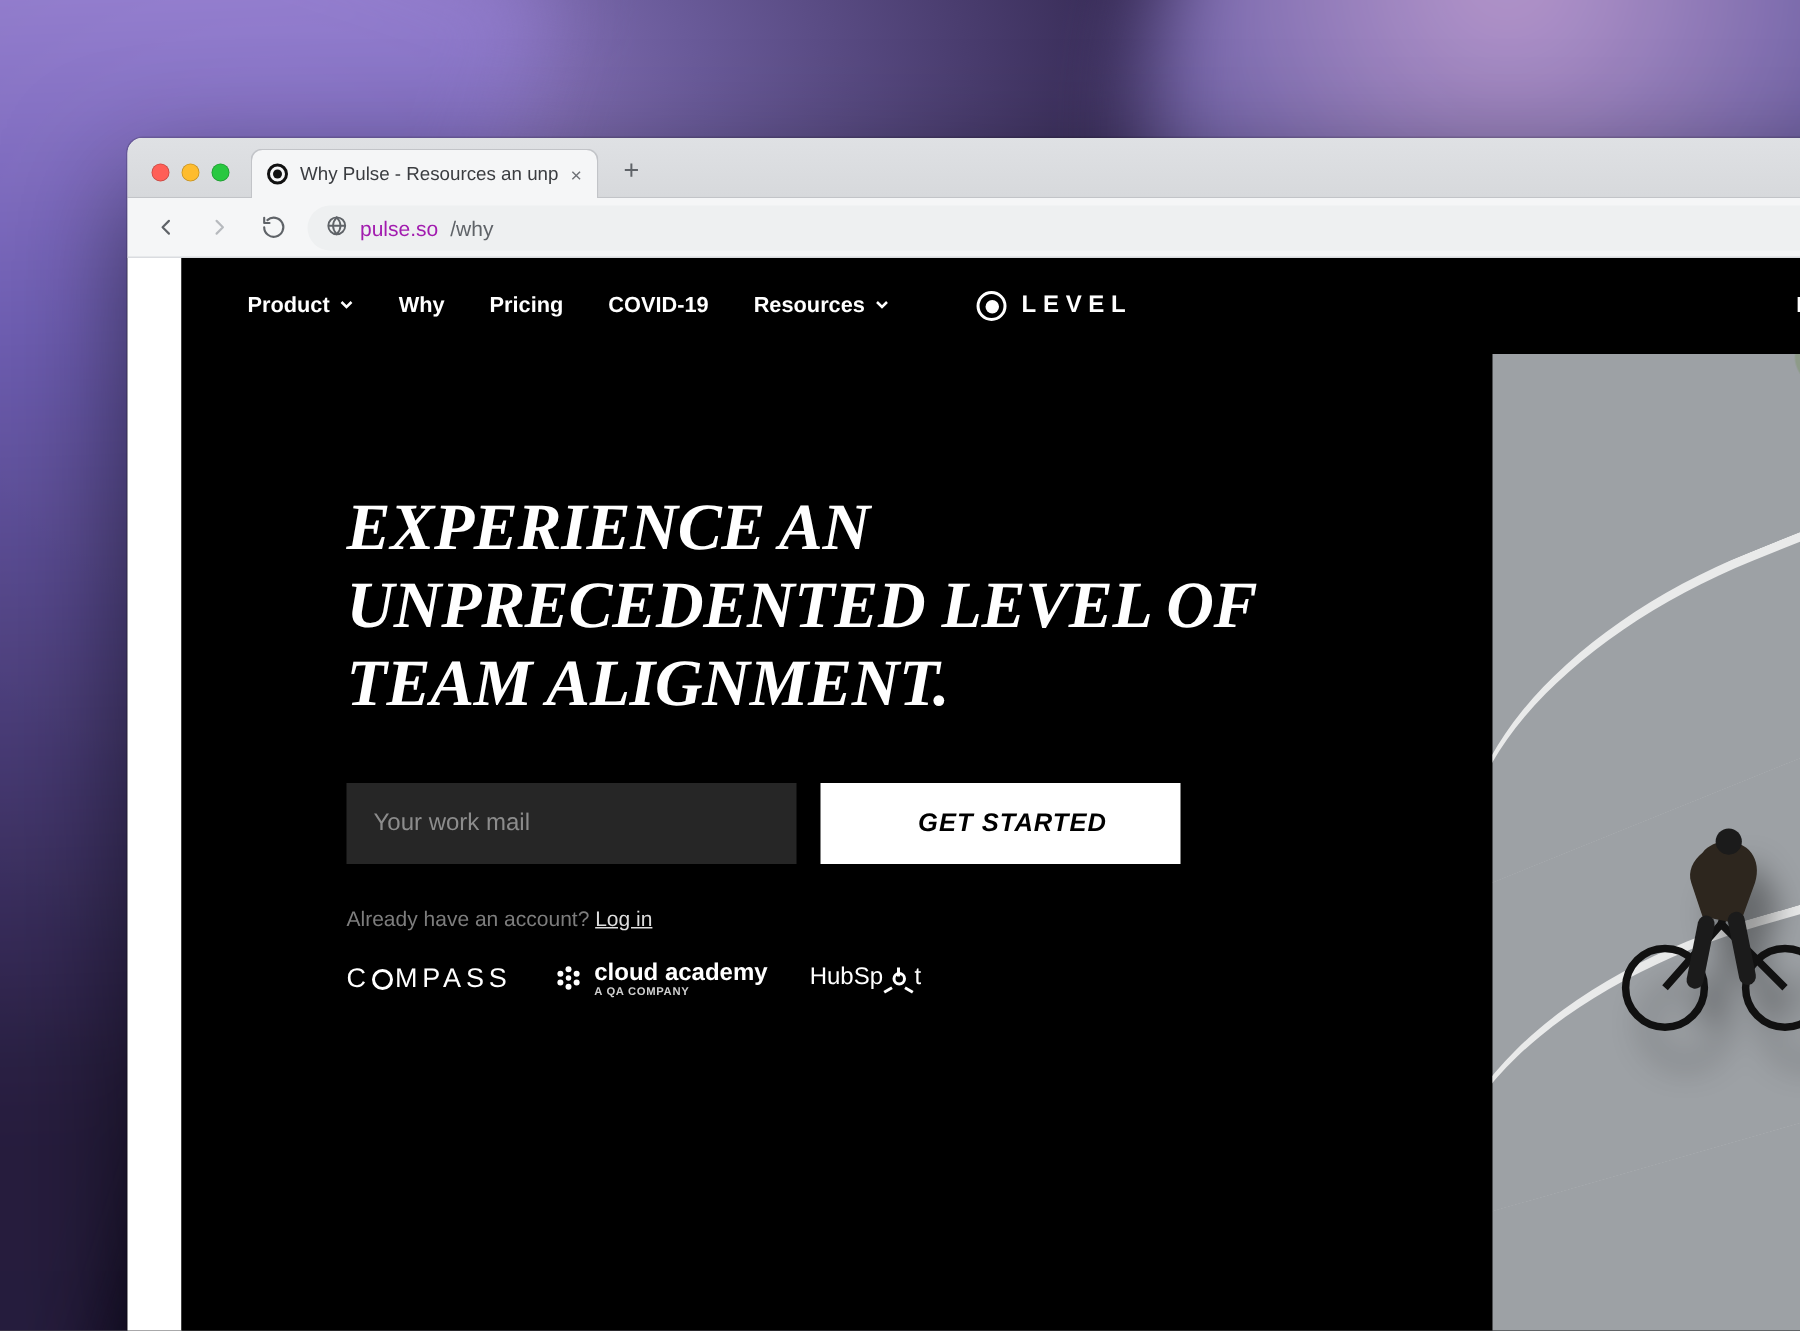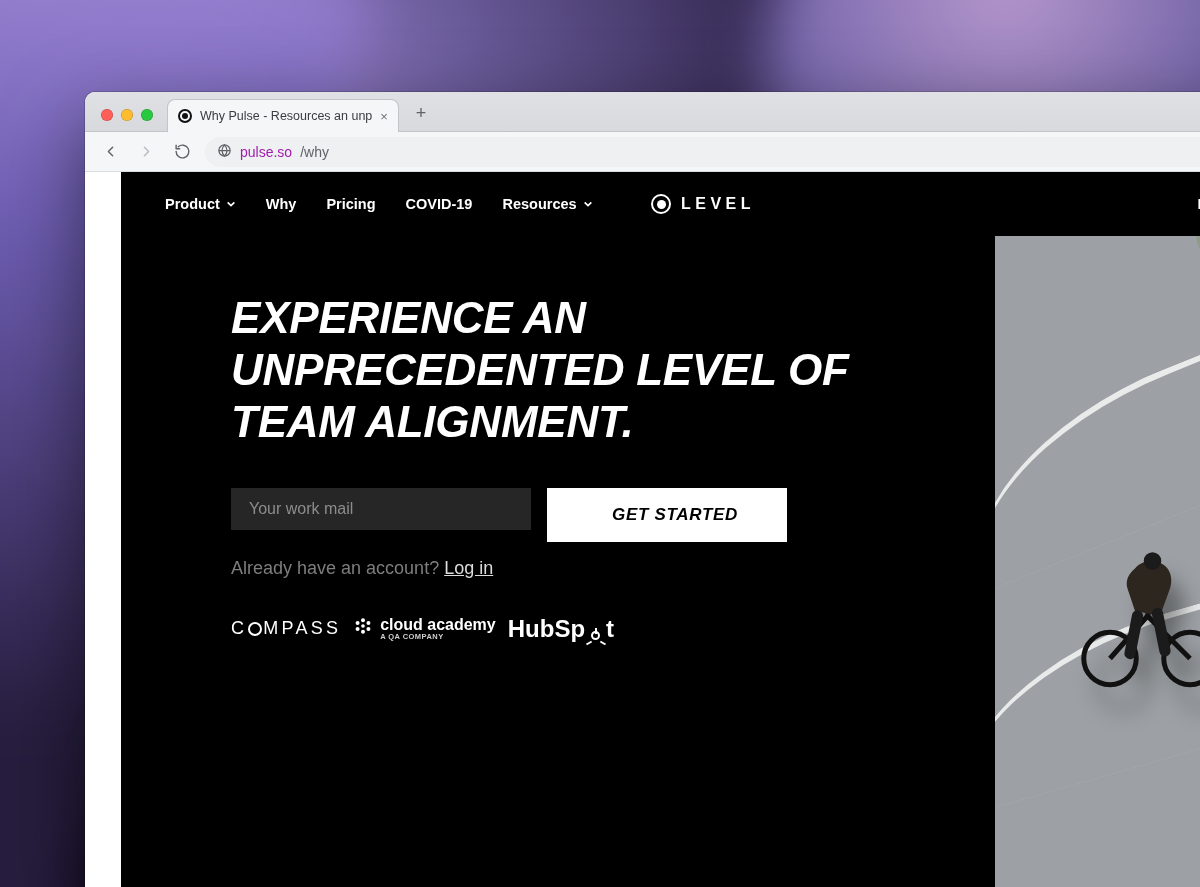--- a/index.html
+++ b/index.html
@@ -110,48 +110,49 @@
   .navright{margin-left:auto;font-weight:700}
 
   
   .hero{
     padding:120px 0 0 110px;
     width:780px;
   }
   .hero h1{
     font-style:italic; font-weight:800;
     font-size:44px; line-height:1.18; letter-spacing:-.005em;
-    font-family:Liberation Sans, sans-serif;
+    font-family:Liberation Serif, serif;
     text-transform:uppercase;
+    margin-top:34px;
   }
   .hero p.lead{
     margin-top:26px; font-size:18.5px; color:#eaeaea; line-height:1.55;
     max-width:640px; font-weight:500;
   }
   .signup{margin-top:40px;display:flex;gap:16px}
   .signup input{
-    width:300px;height:42px;border:none;background:#262626;color:#ddd;
+    width:300px;height:54px;border:none;background:#262626;color:#ddd;
     font-size:16px;padding:0 18px;font-family:inherit;outline:none;
   }
   .signup input::placeholder{color:#8c8c8c}
   .signup button{
     width:240px;height:54px;border:none;background:#fff;color:#000;
     font-size:17px;font-weight:800;font-style:italic;letter-spacing:.04em;
     font-family:inherit;cursor:pointer;padding-left:16px;
   }
-  .already{margin-top:16px;font-size:18px;color:#7d7d7d}
+  .already{margin-top:28px;font-size:14px;color:#7d7d7d}
   .already a{color:#ddd;text-decoration:underline}
 
-  .logos{margin-top:36px;display:flex;gap:12px;align-items:center}
+  .logos{margin-top:20px;display:flex;gap:28px;align-items:center}
   .logo-compass{font-size:18px;font-weight:500;letter-spacing:.18em;font-family:Arial,sans-serif}
   .logo-compass .oic{display:inline-block;vertical-align:-2px;width:14px;height:14px;border:2px solid #fff;border-radius:50%;margin:0 1px}
-  .logo-ca{display:flex;align-items:flex-start;gap:7px;font-size:16px;font-weight:600}
+  .logo-ca{display:flex;align-items:center;gap:7px;font-size:16px;font-weight:600}
   .logo-ca svg{width:20px;height:20px}
   .logo-ca .sub{display:block;font-size:7.5px;font-weight:700;letter-spacing:.06em;color:#cfcfcf;margin-top:-2px}
-  .logo-hs{font-size:24px;font-weight:700;font-family:Arial,sans-serif;display:flex;align-items:flex-end;gap:2px}
+  .logo-hs{font-size:16px;font-weight:400;font-family:Arial,sans-serif;display:flex;align-items:center;gap:2px}
   .logo-hs .spoke{position:relative;display:inline-block;width:15px;height:15px;margin:0 1px}
   .logo-hs .spoke::before{content:"";position:absolute;inset:3px;border-radius:50%;border:2px solid #fff}
   .logo-hs .spoke i{position:absolute;width:2px;height:6px;background:#fff;left:50%;transform-origin:50% 11px}
   .logo-hs .spoke i:nth-child(1){transform:translateX(-50%) rotate(0deg)}
   .logo-hs .spoke i:nth-child(2){transform:translateX(-50%) rotate(120deg)}
   .logo-hs .spoke i:nth-child(3){transform:translateX(-50%) rotate(240deg)}
 
   
   .photo{
     position:absolute; right:-70px; top:64px; bottom:0; width:360px;

